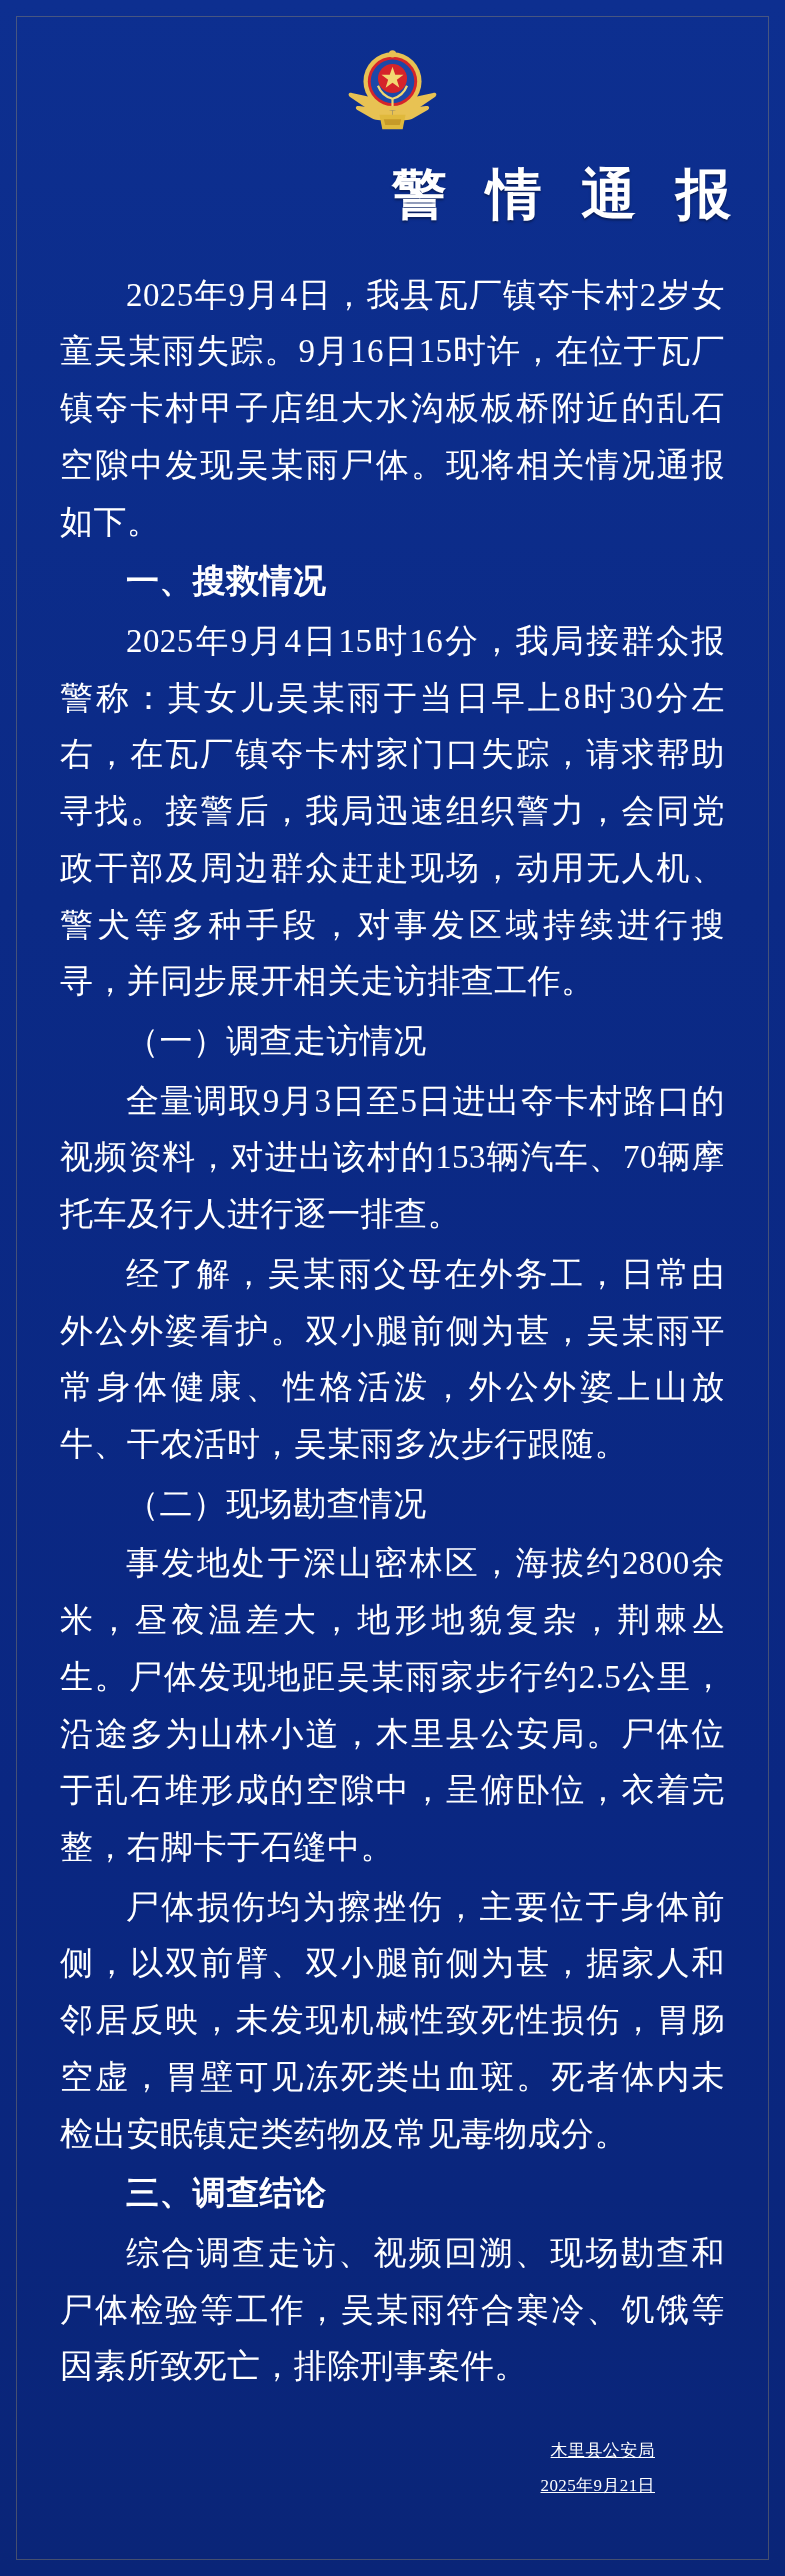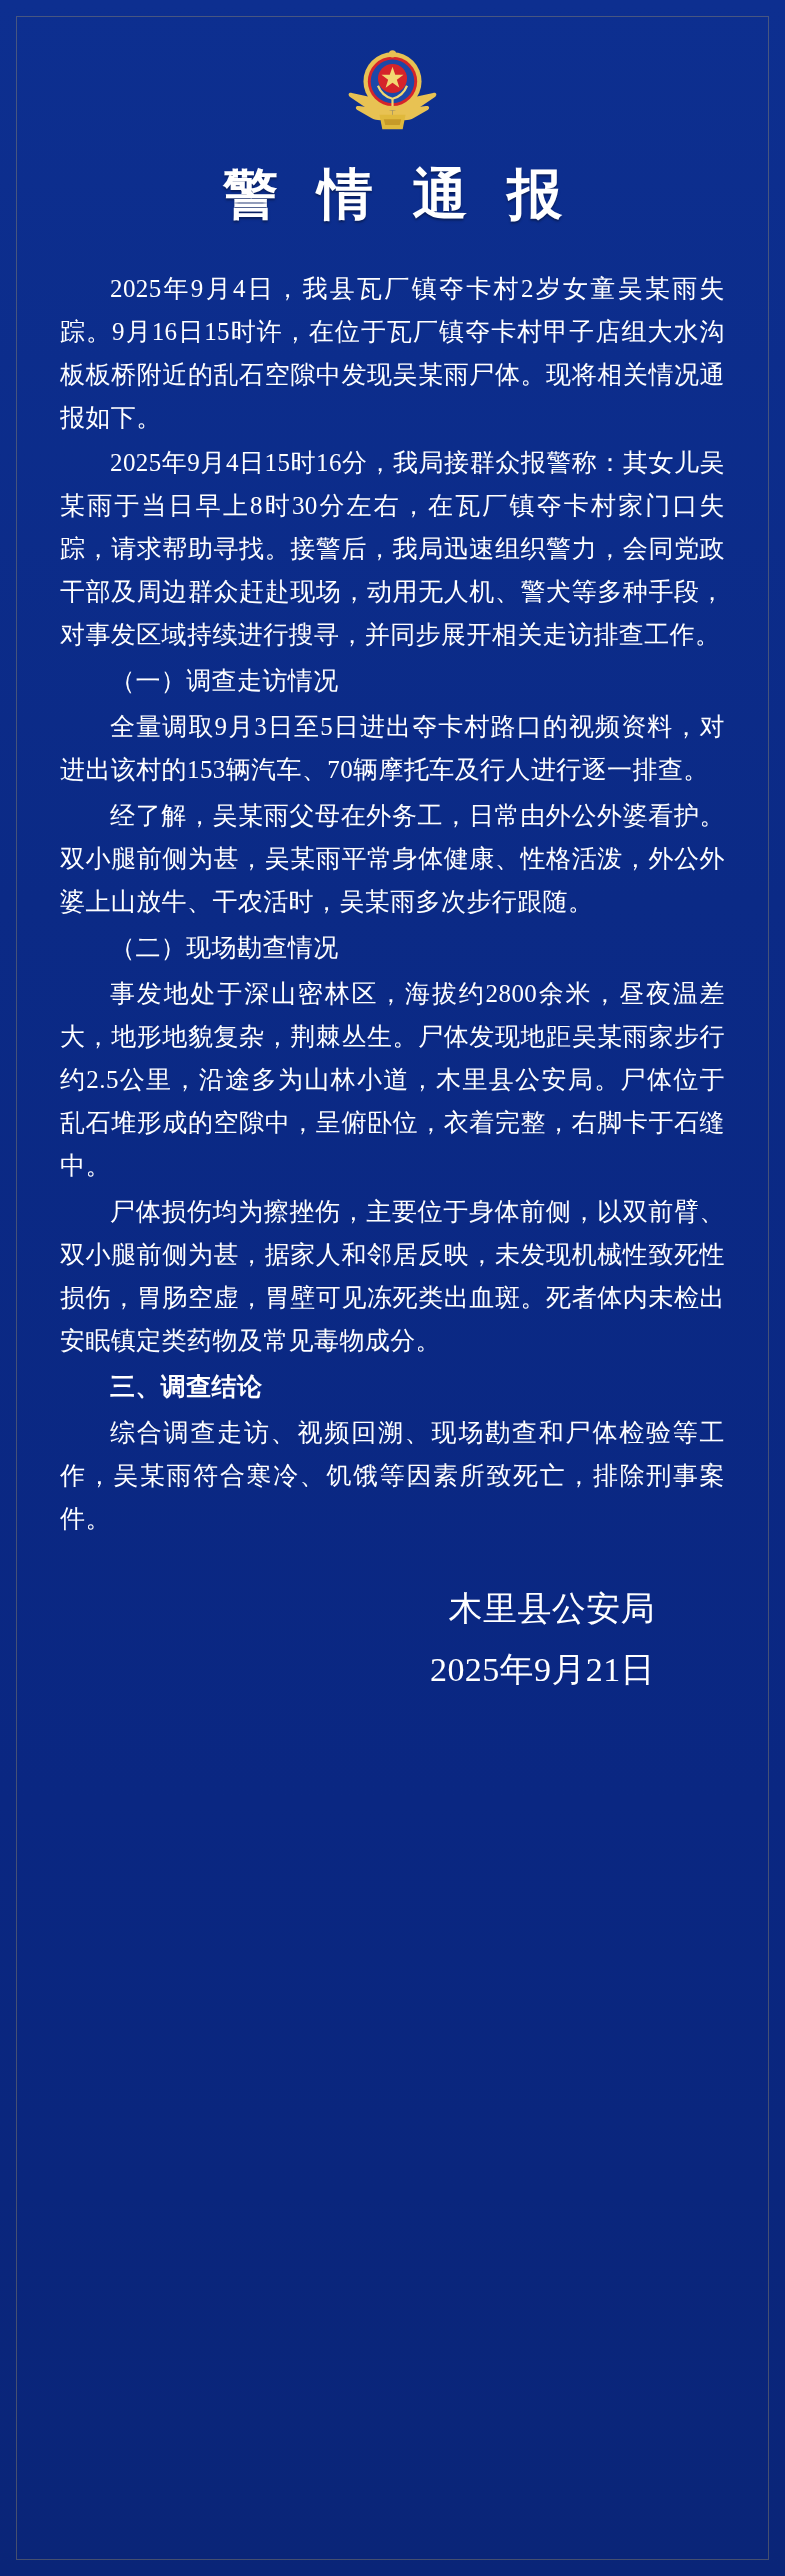--- a/index.html
+++ b/index.html
@@ -38,21 +38,21 @@
     display: flex;
     justify-content: center;
   }
   .emblem {
     width: 93px;
     height: 90px;
     position: relative;
   }
 
   .title {
-    text-align: center;
+    text-align: right;
     font-size: 55px;
     letter-spacing: 13px;
     font-weight: 700;
     margin: 20.4px 0 0 0;
     text-indent: 13px;
     font-family: "Liberation Serif", "DejaVu Serif", serif;
     text-shadow: 0 1.5px 2.2px rgba(0,0,0,0.35);
   }
   .title-rule {
     width: 100%;
@@ -60,42 +60,43 @@
     background: rgba(255,255,255,0.0);
     margin-top: 13px;
   }
 
   .body {
     margin-top: 19px;
     padding: 0 19px;
   }
   p {
     margin: 0 0 2.9px 0;
-    font-size: 25px;
+    font-size: 33px;
     line-height: 1.72;
     text-align: justify;
     text-align-last: left;
     text-indent: 2em;
     letter-spacing: 0.4px;
   }
   p.heading {
     font-weight: 700;
   }
   .sign {
     margin-top: 42px;
     text-align: right;
     padding-right: 70px;
   }
   .sign p {
     text-indent: 0;
     margin: 0 0 7.3px 0;
-    font-size: 34px;
+    font-size: 17px;
     line-height: 1.6;
     text-align: right;
     text-align-last: right;
+    text-decoration: underline;
   }
 </style>
 </head>
 <body>
 
 <div class="page">
   <div class="frame"></div>
 
   <div class="emblem-wrap">
     <div class="emblem">
@@ -123,20 +124,21 @@
         <circle cx="64" cy="8" r="5" fill="#e8c253"></circle>
       </svg>
     </div>
   </div>
 
   <h1 class="title">警 情 通 报</h1>
   <div class="title-rule"></div>
 
   <div class="body">
     <p>2025年9月4日，我县瓦厂镇夺卡村2岁女童吴某雨失踪。9月16日15时许，在位于瓦厂镇夺卡村甲子店组大水沟板板桥附近的乱石空隙中发现吴某雨尸体。现将相关情况通报如下。</p>
+    <p class="heading">一、搜救情况</p>
     <p>2025年9月4日15时16分，我局接群众报警称：其女儿吴某雨于当日早上8时30分左右，在瓦厂镇夺卡村家门口失踪，请求帮助寻找。接警后，我局迅速组织警力，会同党政干部及周边群众赶赴现场，动用无人机、警犬等多种手段，对事发区域持续进行搜寻，并同步展开相关走访排查工作。</p>
     <p>（一）调查走访情况</p>
     <p>全量调取9月3日至5日进出夺卡村路口的视频资料，对进出该村的153辆汽车、70辆摩托车及行人进行逐一排查。</p>
     <p>经了解，吴某雨父母在外务工，日常由外公外婆看护。双小腿前侧为甚，吴某雨平常身体健康、性格活泼，外公外婆上山放牛、干农活时，吴某雨多次步行跟随。</p>
     <p>（二）现场勘查情况</p>
     <p>事发地处于深山密林区，海拔约2800余米，昼夜温差大，地形地貌复杂，荆棘丛生。尸体发现地距吴某雨家步行约2.5公里，沿途多为山林小道，木里县公安局。尸体位于乱石堆形成的空隙中，呈俯卧位，衣着完整，右脚卡于石缝中。</p>
     <p>尸体损伤均为擦挫伤，主要位于身体前侧，以双前臂、双小腿前侧为甚，据家人和邻居反映，未发现机械性致死性损伤，胃肠空虚，胃壁可见冻死类出血斑。死者体内未检出安眠镇定类药物及常见毒物成分。</p>
     <p class="heading">三、调查结论</p>
     <p>综合调查走访、视频回溯、现场勘查和尸体检验等工作，吴某雨符合寒冷、饥饿等因素所致死亡，排除刑事案件。</p>
 

